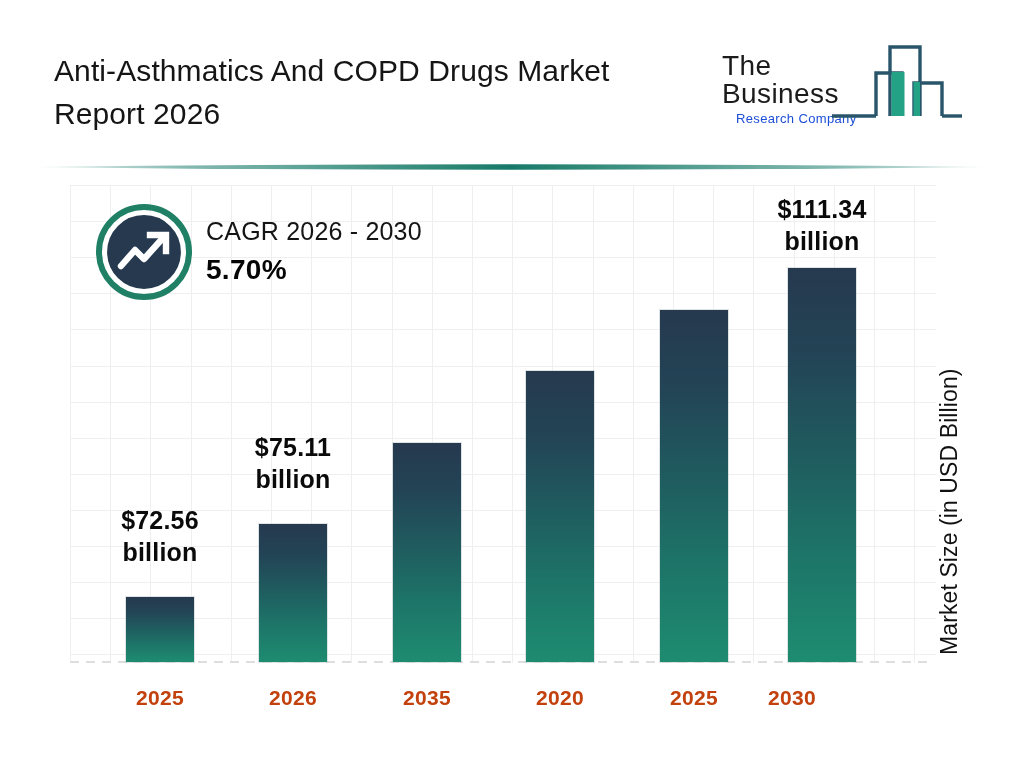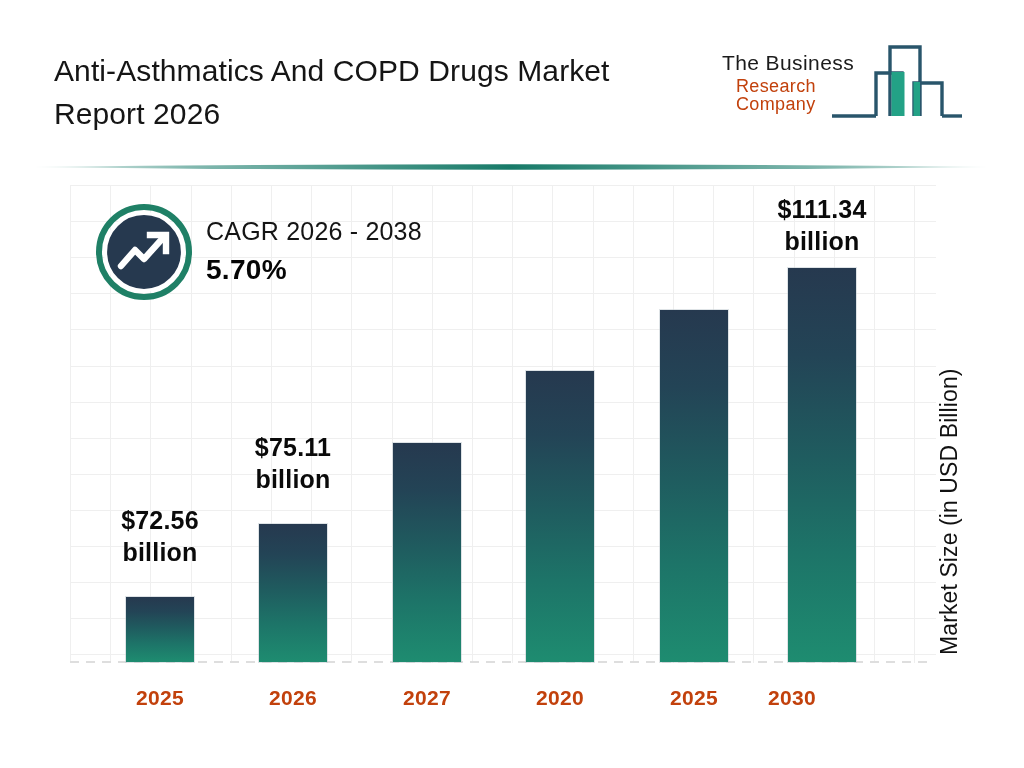--- a/index.html
+++ b/index.html
@@ -23,26 +23,26 @@
     font-weight:400;
     line-height:1.42;
     color:#151515;
     letter-spacing:0.1px;
   }
 
   
   .logo { position:absolute; left:722px; top:36px; width:250px; height:92px; }
   .logo-text { position:absolute; left:0px; top:16px; width:152px; text-align:left; }
   .logo-line1 {
-    font-size:21px; font-weight:400; color:#1b1b1b;
+    font-size:28px; font-weight:400; color:#1b1b1b;
     letter-spacing:0.4px; line-height:1;
     font-family:"Liberation Sans", sans-serif;
   }
   .logo-line2 {
-    font-size:18px; font-weight:400; color:#c2410c;
+    font-size:13px; font-weight:400; color:#1d4ed8;
     letter-spacing:0.35px; line-height:1; margin-top:4px;
     padding-left:14px;
   }
   .logo-graphic { position:absolute; left:108px; top:0px; }
 
   
   .divider {
     position:absolute; left:34px; top:157px;
     width:954px; height:8px;
   }
@@ -210,21 +210,21 @@
       <div>billion</div>
     </div>
 
     <div class="bar-label" style="left:742px; top:184px; width:160px;margin-top:10px;">
       <div>$111.34</div>
       <div>billion</div>
     </div>
 
     <div class="cat-label" style="left:100px; width:120px;">2025</div>
     <div class="cat-label" style="left:233px; width:120px;">2026</div>
-    <div class="cat-label" style="left:367px; width:120px;">2027</div>
+    <div class="cat-label" style="left:367px; width:120px;">2035</div>
     <div class="cat-label" style="left:500px; width:120px;">2020</div>
     <div class="cat-label" style="left:634px; width:120px;">2025</div>
     <div class="cat-label" style="left:732px; width:120px;">2030</div>
 
     <div class="y-axis-wrap" style="left:936px; top:655px;">
       <div style="position:absolute; left:0; top:0; transform:rotate(-90deg); transform-origin:0 0;
                   font-size:23px; white-space:nowrap; color:#111; letter-spacing:0.1px;">Market Size (in USD Billion)</div>
     </div>
 
   </div>
@@ -232,18 +232,18 @@
   <div class="cagr">
     <div class="cagr-circle">
       <svg width="96" height="96" viewBox="0 0 96 96">
         <circle cx="48" cy="48" r="45" fill="none" stroke="#1f8066" stroke-width="6"></circle>
         <circle cx="48" cy="48" r="38.5" fill="#26394f" stroke="#ffffff" stroke-width="3.2"></circle>
         <path d="M25 62 L39 46 L48 55 L66 35" fill="none" stroke="#ffffff" stroke-width="6.4" stroke-linecap="round" stroke-linejoin="round"></path>
         <path d="M54 31 H70 V47" fill="none" stroke="#ffffff" stroke-width="6.4" stroke-linecap="square" stroke-linejoin="miter"></path>
       </svg>
     </div>
     <div class="cagr-text">
-      <div class="cagr-period">CAGR 2026 - 2038</div>
+      <div class="cagr-period">CAGR 2026 - 2030</div>
       <div class="cagr-value">5.70%</div>
     </div>
   </div>
 
 </div>
 
 </body></html>

